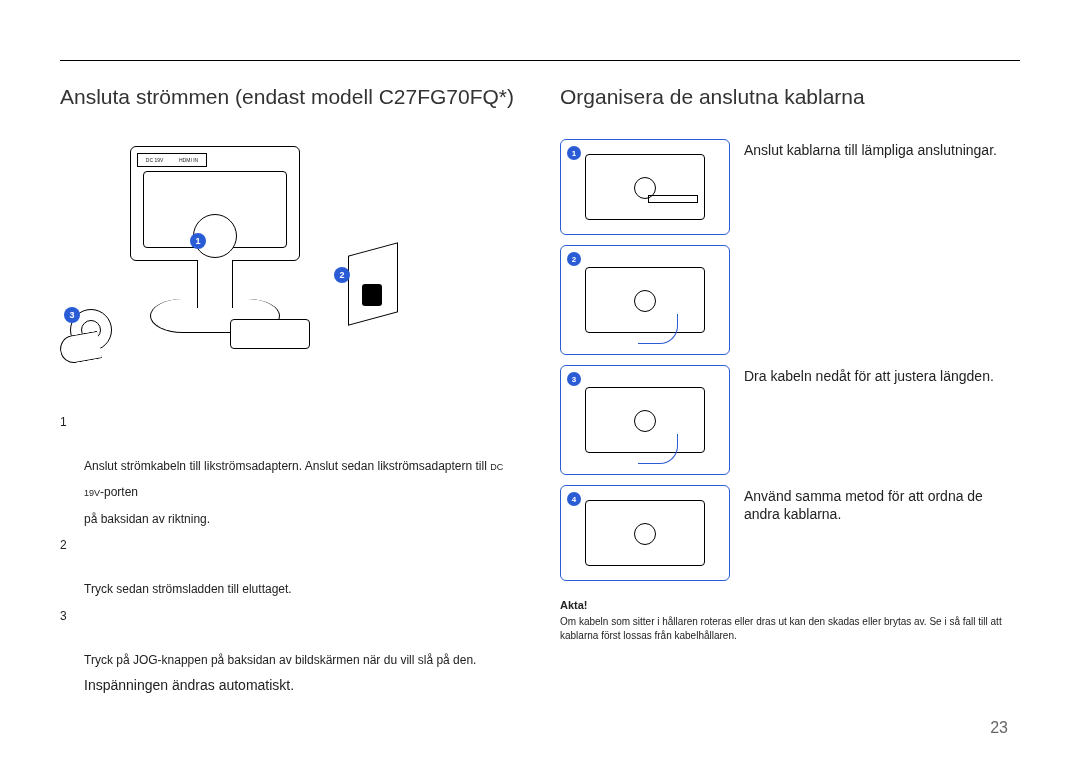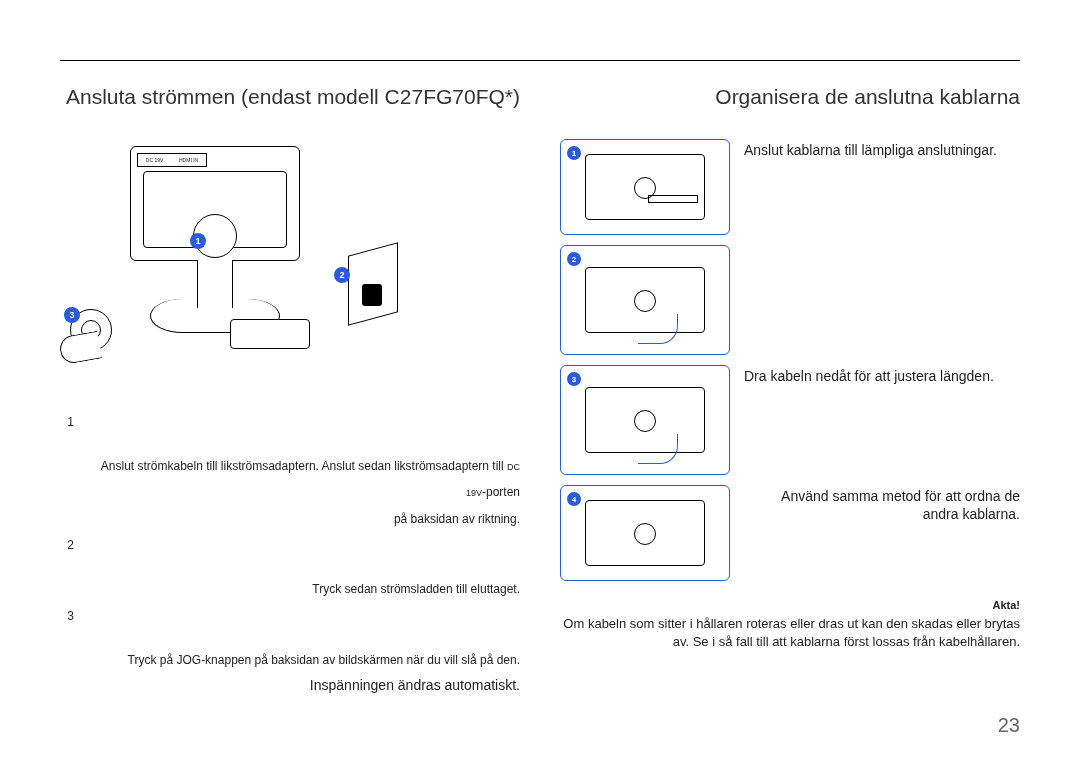--- a/index.html
+++ b/index.html
@@ -10,21 +10,20 @@
     background: #fff;
     color: #222;
     position: relative;
     padding: 0;
   }
   .page {
     width: 100%;
     height: 100%;
     padding: 60px 60px 30px 60px;
     position: relative;
-    text-align: right;
   }
   .rule {
     border: none;
     border-top: 1px solid #000;
     margin-bottom: 24px;
   }
   .columns {
     display: flex;
     gap: 40px;
   }
@@ -246,26 +245,26 @@
     width: 40px; height: 30px;
     border: 1.3px solid #2a5cd6;
     border-top: none; border-left: none;
     border-radius: 0 0 18px 0;
   }
   .note-block {
     margin-top: 18px;
     font-size: 11px;
   }
   .note-title { font-weight: 600; margin-bottom: 4px; }
-  .note-body { font-size: 13px; line-height: 1.4; }
+  .note-body { font-size: 10px; line-height: 1.4; }
   .page-num {
     position: absolute;
-    right: 60px;
+    right: 72px;
     bottom: 26px;
-    font-size: 20px;
+    font-size: 16px;
     color: #666;
   }
 </style>
 </head>
 <body>
 
 <div class="page">
   <hr class="rule">
 
   <div class="columns">

